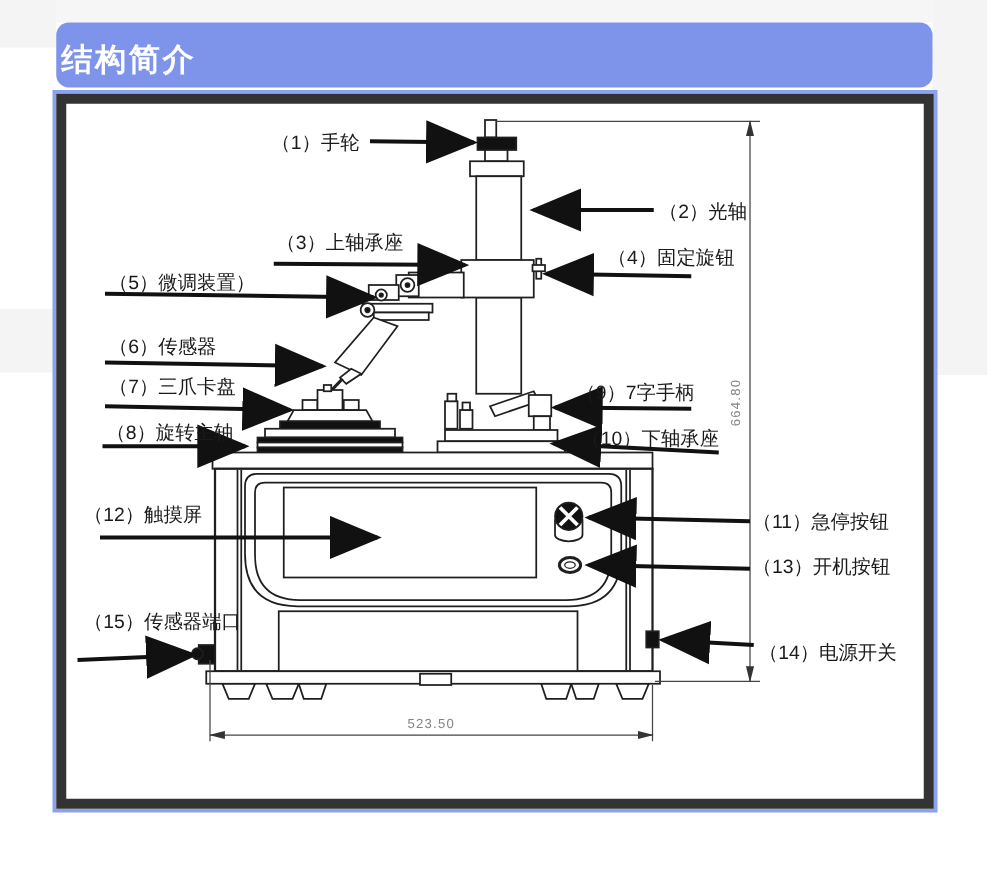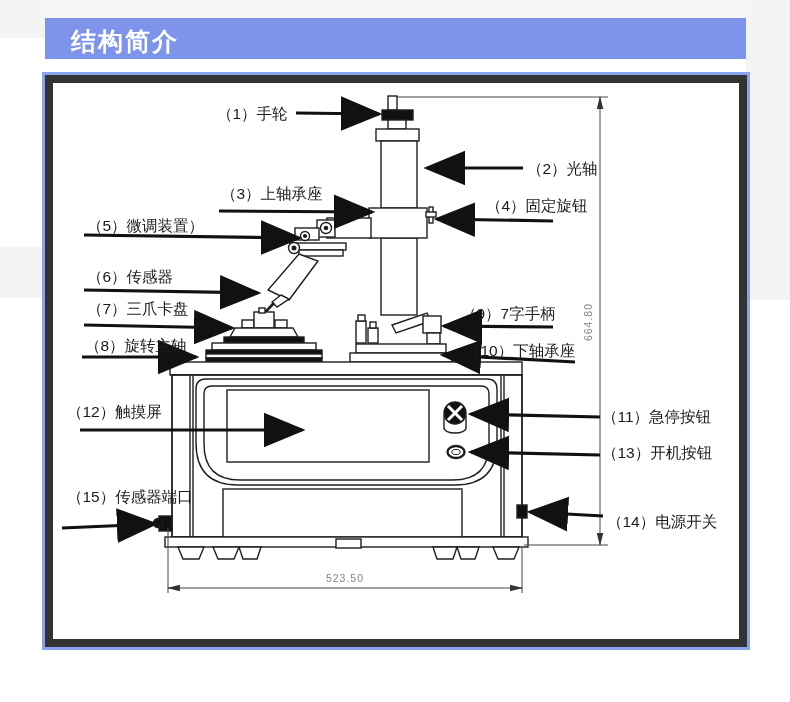--- a/index.html
+++ b/index.html
@@ -1,21 +1,21 @@
 <!DOCTYPE html>
 <html><head>
 <meta charset="utf-8">
 <style>
   html,body{margin:0;padding:0;background:#fff;}
   .stage{position:relative;width:790px;height:702px;background:#ffffff;overflow:hidden;
          font-family:"Liberation Sans",sans-serif;}
   .gray-block{position:absolute;background:#f4f4f5;}
   .top-strip{position:absolute;left:45px;top:0;width:701px;height:18px;background:#f6f6f7;}
-  .header{position:absolute;left:45px;top:18px;width:701px;height:41px;background:#7e93ea;
-          display:flex;align-items:center;box-sizing:border-box;padding:6px 0 0 26px;}
+  .header{position:absolute;left:45px;top:18px;width:701px;height:52px;background:#7e93ea;
+          display:flex;align-items:center;box-sizing:border-box;padding:6px 0 0 4px;border-radius:10px;}
   .header .title{color:#ffffff;font-size:25px;font-weight:bold;letter-spacing:2px;}
   .frame{position:absolute;left:45px;top:75px;width:702px;height:572px;box-sizing:border-box;
          background:#ffffff;border:8px solid #333333;box-shadow:0 0 0 3px #8ba2ee;}
   svg.diagram{position:absolute;left:0;top:0;}
   svg text.lbl{font-family:"Liberation Sans",sans-serif;font-size:15.5px;fill:#1a1a1a;}
   svg text.dim{font-family:"Liberation Sans",sans-serif;font-size:10.5px;fill:#858585;letter-spacing:1px;}
 </style>
 </head>
 <body>
 

